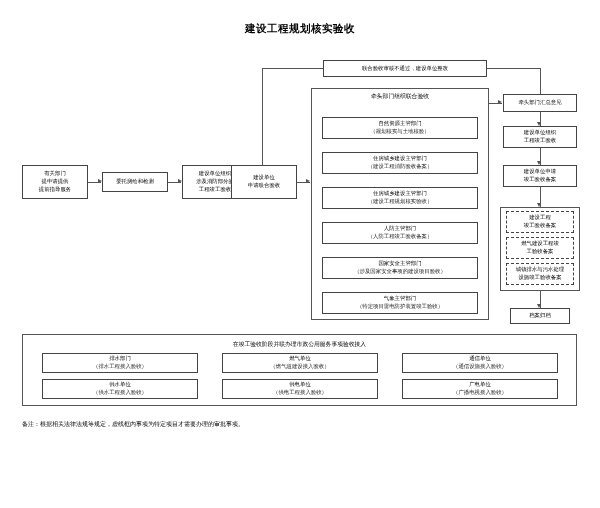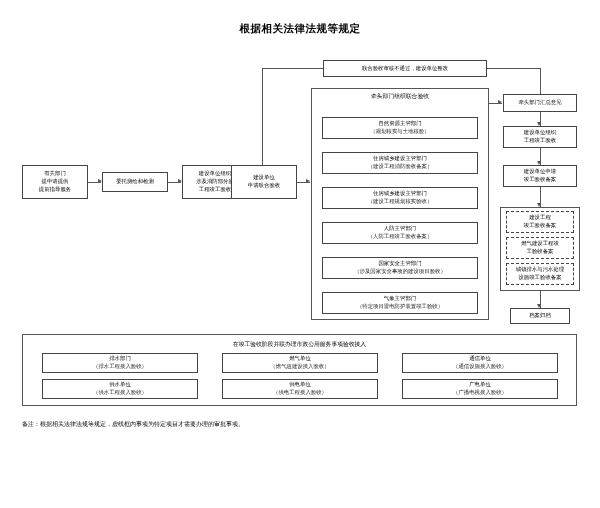--- a/index.html
+++ b/index.html
@@ -84,21 +84,21 @@
     position: absolute;
     left: 22px;
     top: 420px;
     font-size: 6px;
     color: #000000;
   }
 </style>
 </head>
 <body>
 
-<div class="page-title">根据相关法律法规等规定</div>
+<div class="page-title">建设工程规划核实验收</div>
 
 <div class="box" style="left:323px; top:60px; width:164px; height:17px;">
   <span class="ln">联合验收审核不通过，建设单位整改</span>
 </div>
 
 <div class="hline" style="left:262px; top:68px; width:61px;"></div>
 <div class="vline" style="left:262px; top:68px; height:110px;"></div>
 <div class="hline" style="left:262px; top:178px; width:-0px;"></div>
 
 <div class="box" style="left:22px; top:165px; width:66px; height:34px;">

